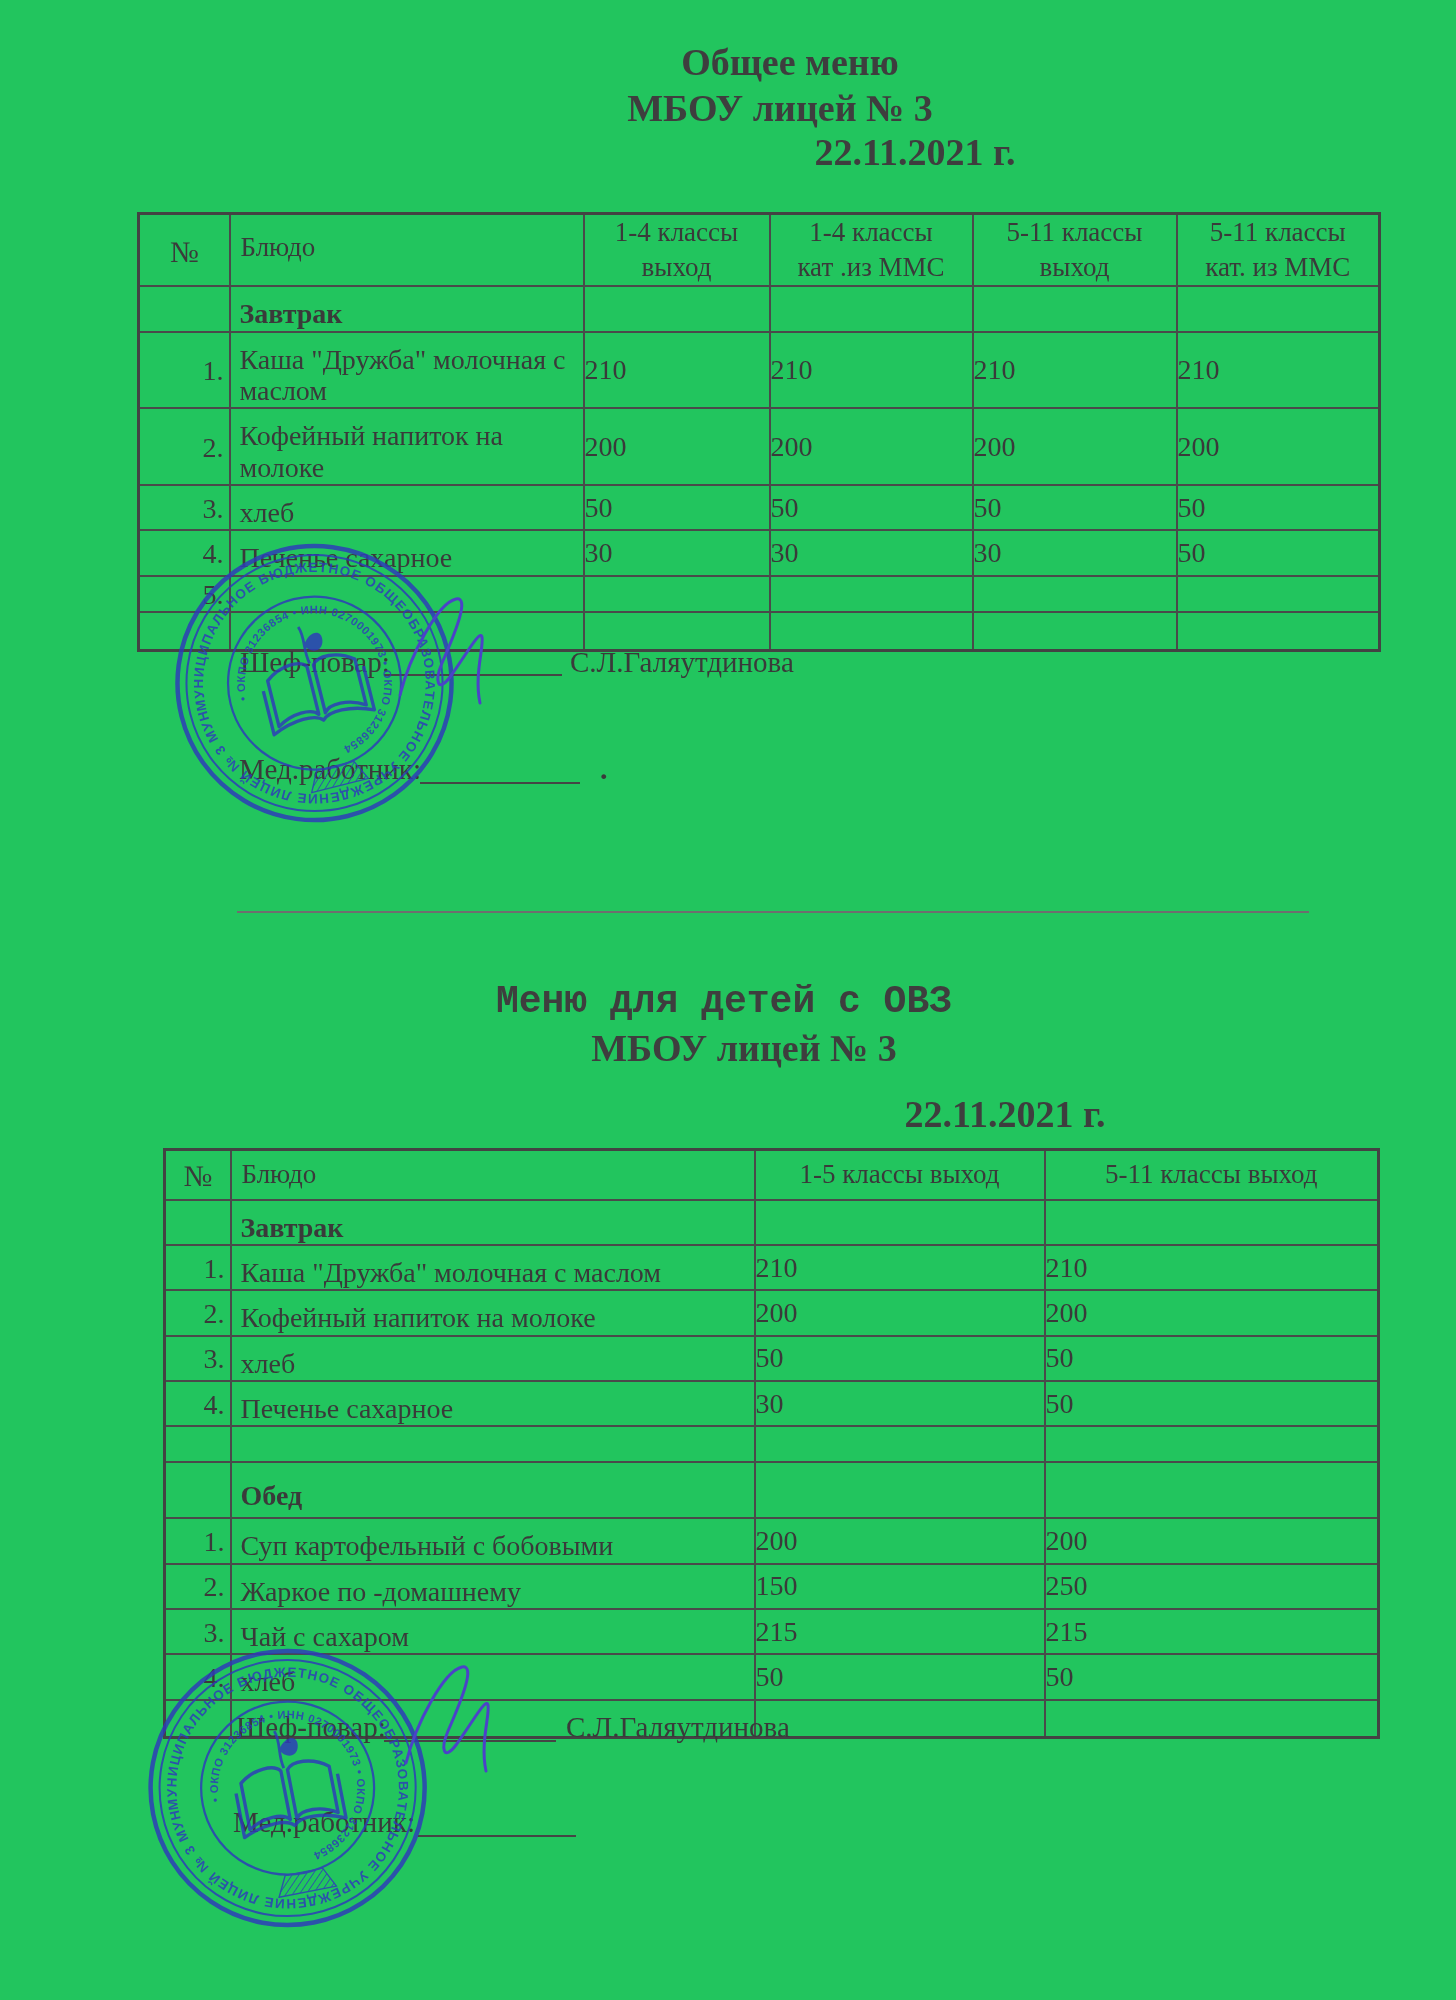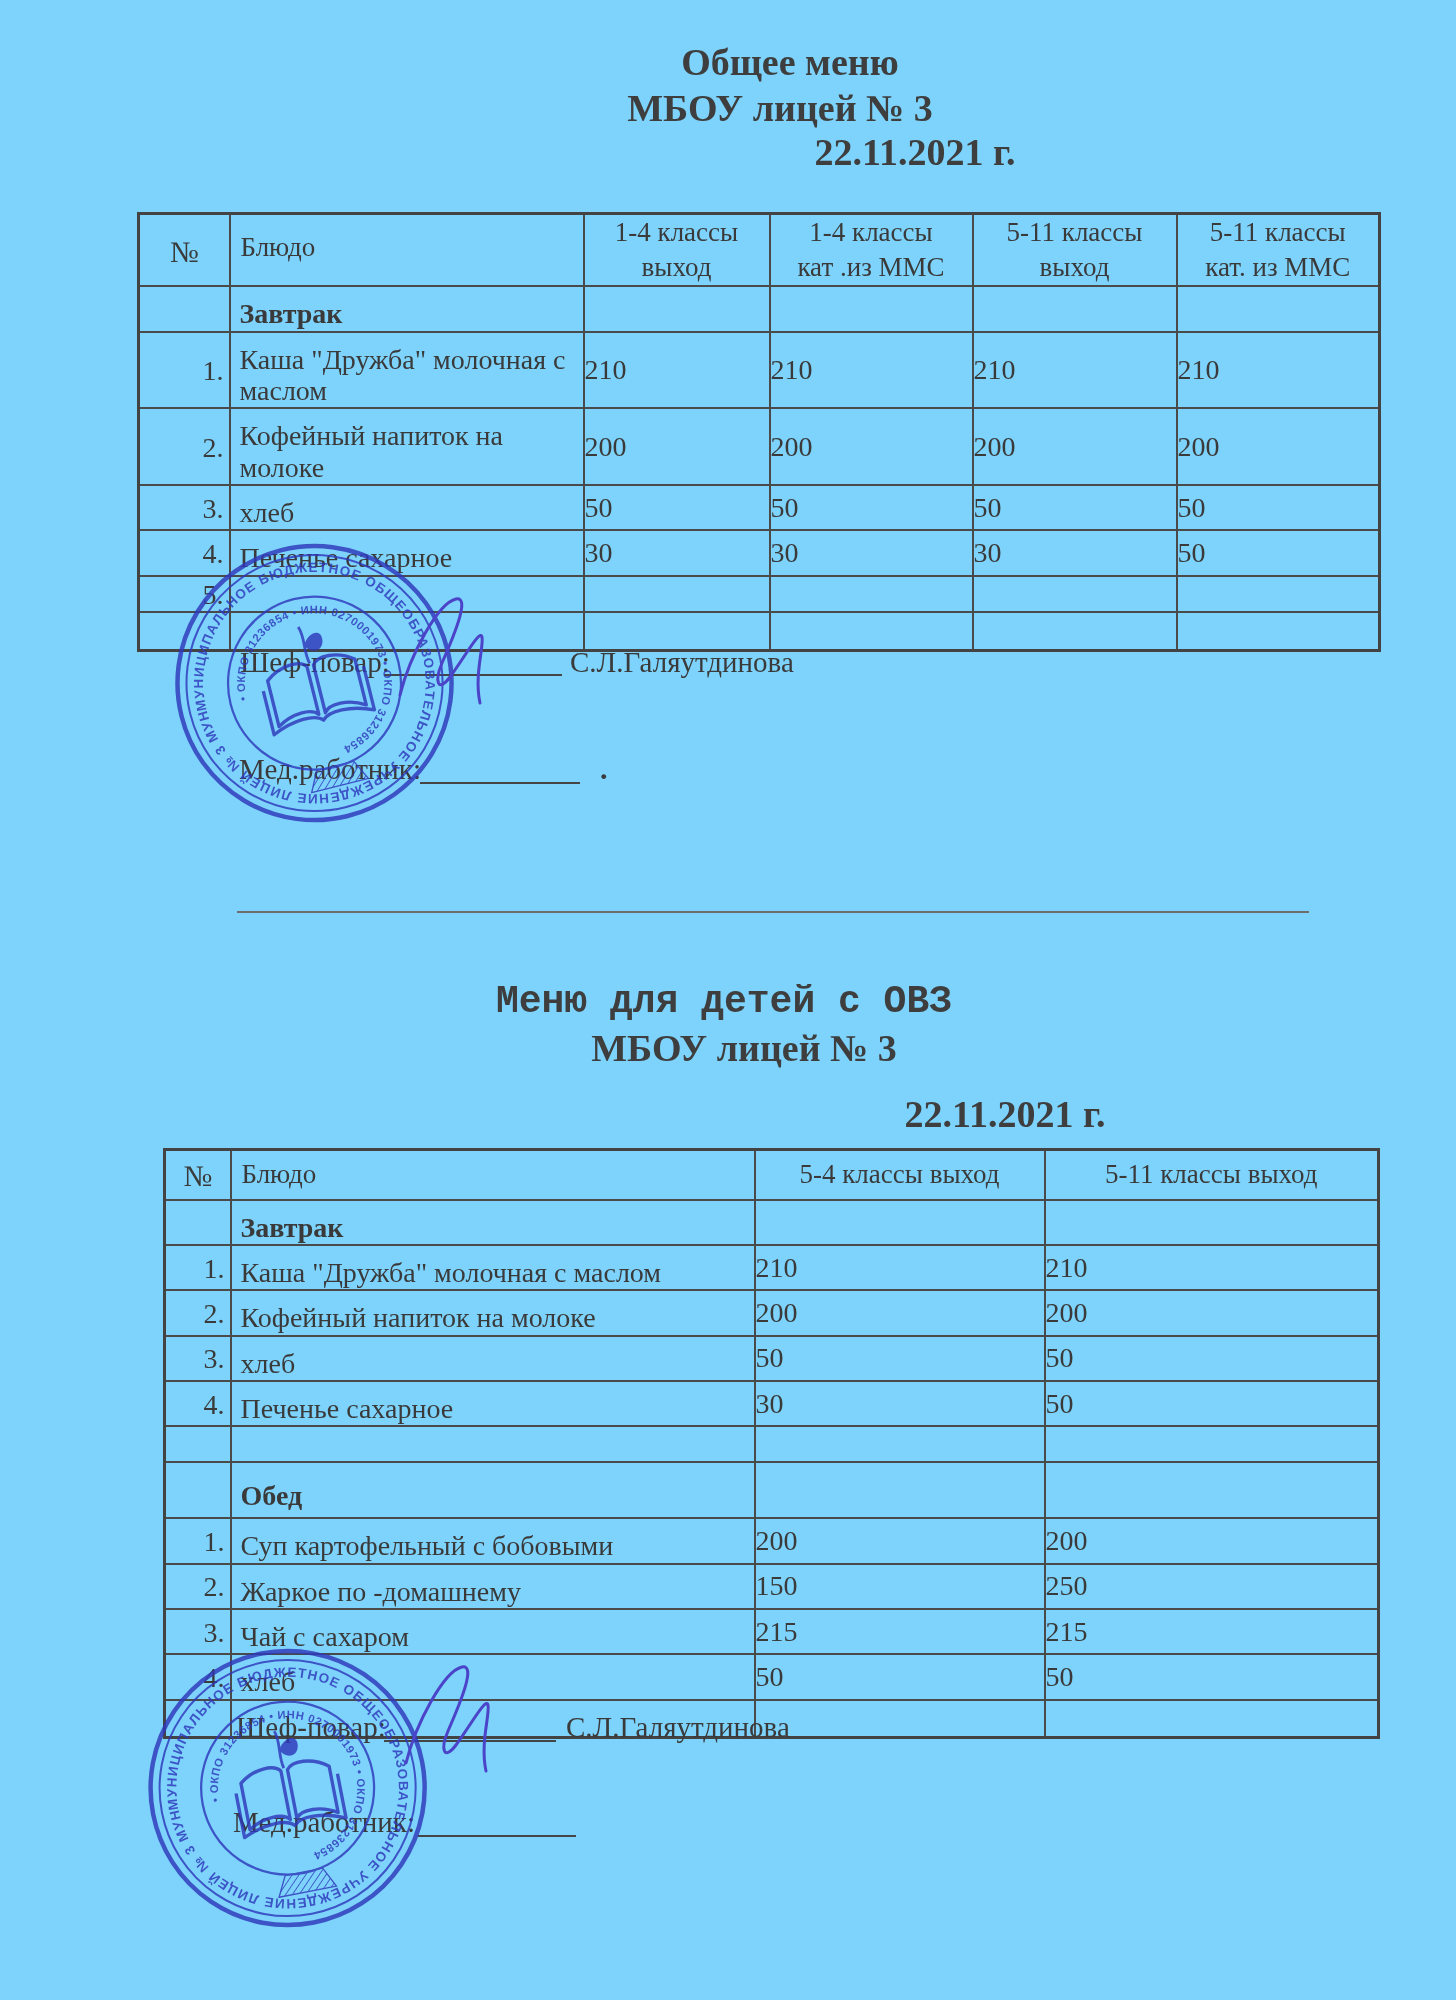--- a/index.html
+++ b/index.html
@@ -1,19 +1,19 @@
 <!DOCTYPE html>
 <html><head>
 <meta charset="utf-8">
 <style>
   * { margin:0; padding:0; box-sizing:border-box; }
   html,body { background:#fdfcf7; }
   .page {
     position:relative; width:1456px; height:2000px;
-    background:#7dd3fc;
+    background:#22c55e;
     font-family:"Liberation Serif","DejaVu Serif",serif;
     color:#3a3a3a; overflow:hidden;
   }
   .ctitle { position:absolute; font-weight:bold; white-space:nowrap; transform:translateX(-50%); color:#3e3e3e; }
   .t1-line { font-size:38px; }
   .menu-table { position:absolute; border-collapse:collapse; table-layout:fixed; }
   .menu-table td, .menu-table th { border:2px solid #4a4a4a; font-weight:normal; vertical-align:middle; }
   .menu-table { border:3px solid #434343; }
   .c-num  { text-align:right; vertical-align:top; padding:2px 5px 0 0; font-size:28px; }
   .c-dish { text-align:left; padding:11px 6px 1px 9px; font-size:28px; line-height:1.12; }
@@ -181,21 +181,21 @@
     <colgroup>
       <col style="width:66px">
         <col style="width:524px">
         <col style="width:290px">
         <col style="width:334px">
     </colgroup>
     <tbody>
         <tr style="height:50px">
       <th class="h-num" style="vertical-align:middle;">№</th>
       <th class="h-dish2">Блюдо</th>
-      <th class="h-single">5-4 классы выход</th>
+      <th class="h-single">1-5 классы выход</th>
       <th class="h-single">5-11 классы выход</th>
     </tr>
     <tr class="group-row" style="height:38px">
       <td class="c-num"></td>
       <td class="c-dish">Завтрак</td>
       <td class="c-val"></td>
       <td class="c-val"></td>
     </tr>
     <tr style="height:34px">
       <td class="c-num">1.</td>

